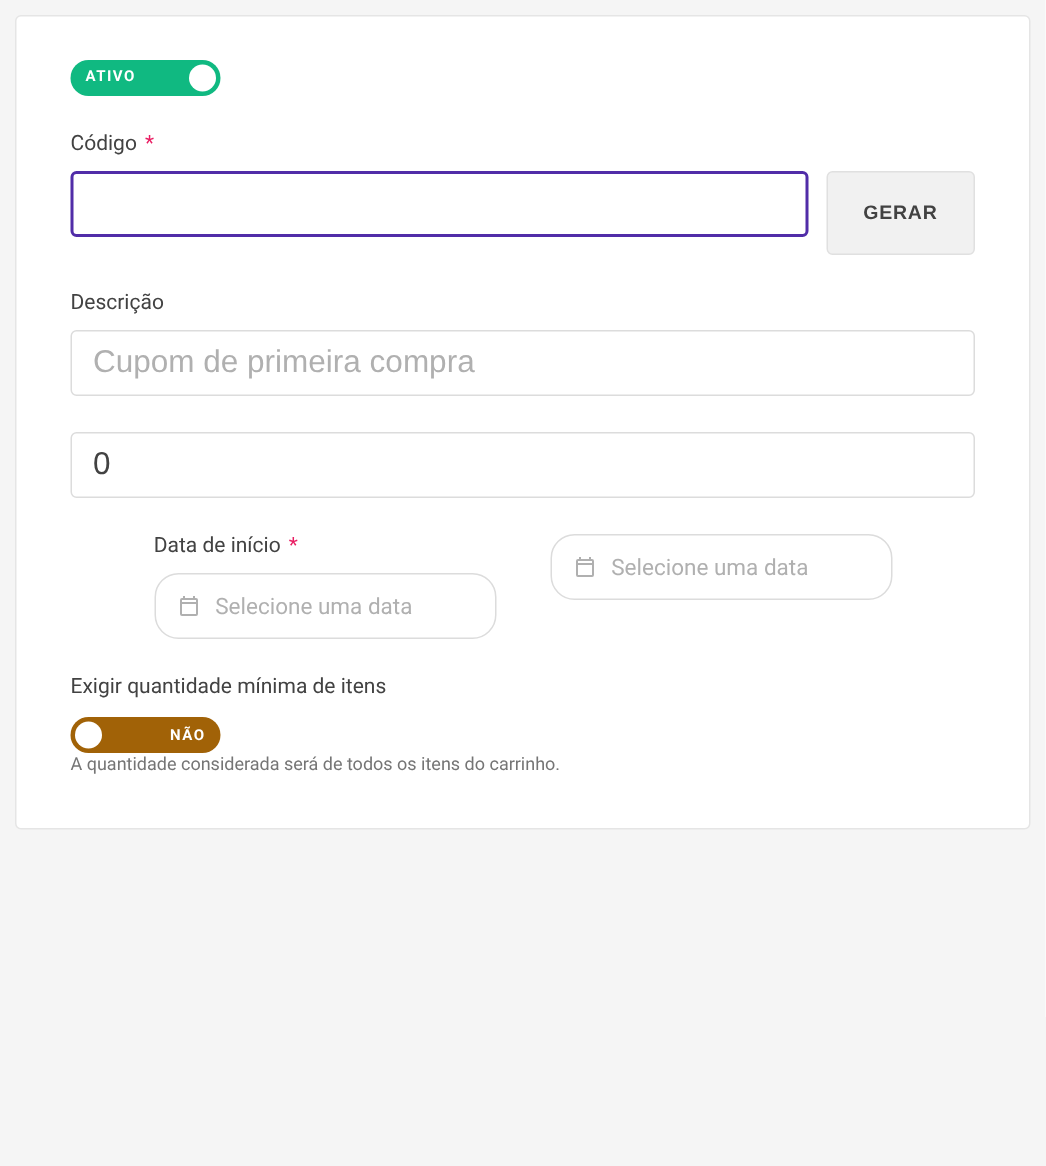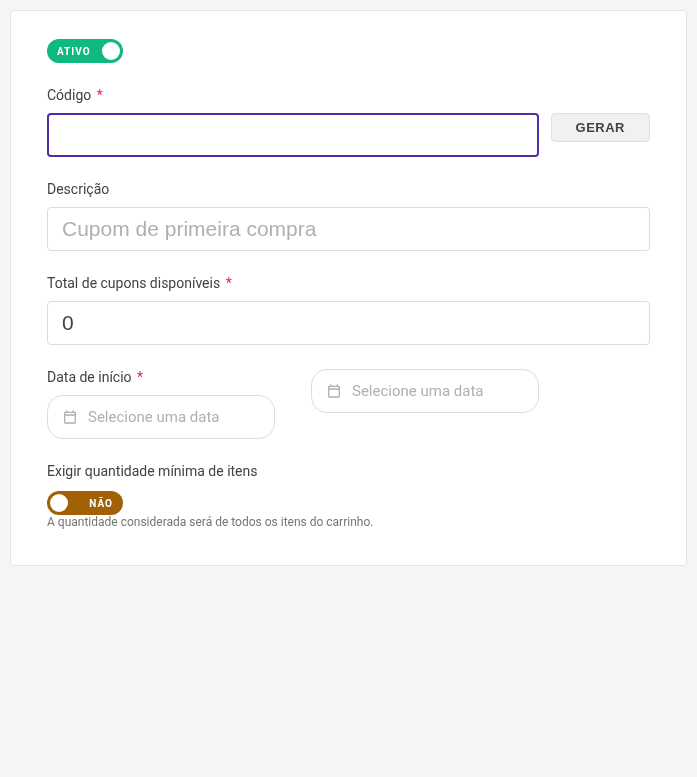--- a/index.html
+++ b/index.html
@@ -64,35 +64,35 @@
       border: 2px solid #512da8 !important;
     }
     .row {
       display: flex;
       gap: 12px;
     }
     .code-input {
       width: 256px;
     }
     .btn-gerar {
-      height: 29px;
+      height: 56px;
       padding: 0 24px;
       background: #f1f1f1;
       border: 1px solid #e0e0e0;
       border-radius: 4px;
       font-size: 13px;
       font-weight: 700;
       letter-spacing: 0.5px;
       color: #424242;
       cursor: pointer;
     }
     .toggle {
       display: inline-flex;
       align-items: center;
-      width: 76px;
+      width: 100px;
       height: 24px;
       border-radius: 12px;
       position: relative;
       cursor: pointer;
       padding: 0 10px;
     }
     .toggle-on {
       background: #10b981;
       justify-content: flex-start;
     }
@@ -140,20 +140,21 @@
       font-size: 13px;
       font-weight: 700;
       color: #424242;
     }
     .input-group input {
       border-radius: 0 4px 4px 0;
     }
     .date-row {
       display: flex;
       gap: 36px;
+      justify-content: center;
     }
     .date-col {
       flex: 0 0 228px;
     }
     .date-input-wrapper {
       display: flex;
       align-items: center;
       height: 44px;
       border: 1px solid #dcdcdc;
       border-radius: 16px;
@@ -203,24 +204,20 @@
         <button class="btn-gerar">GERAR</button>
       </div>
     </div>
 
     <div class="form-group">
       <label class="field-label">Descrição</label>
       <input type="text" placeholder="Cupom de primeira compra" style="">
     </div>
 
     <div class="form-group">
-      <label class="field-label">
-        <span>Total de cupons disponíveis</span>
-        <span class="required">*</span>
-      </label>
       <input type="text" class="total-input" value="0" style="">
     </div>
 
 
     <div class="form-group">
       <div class="date-row">
         <div class="date-col">
           <label class="field-label">
             <span>Data de início</span>
             <span class="required">*</span>

